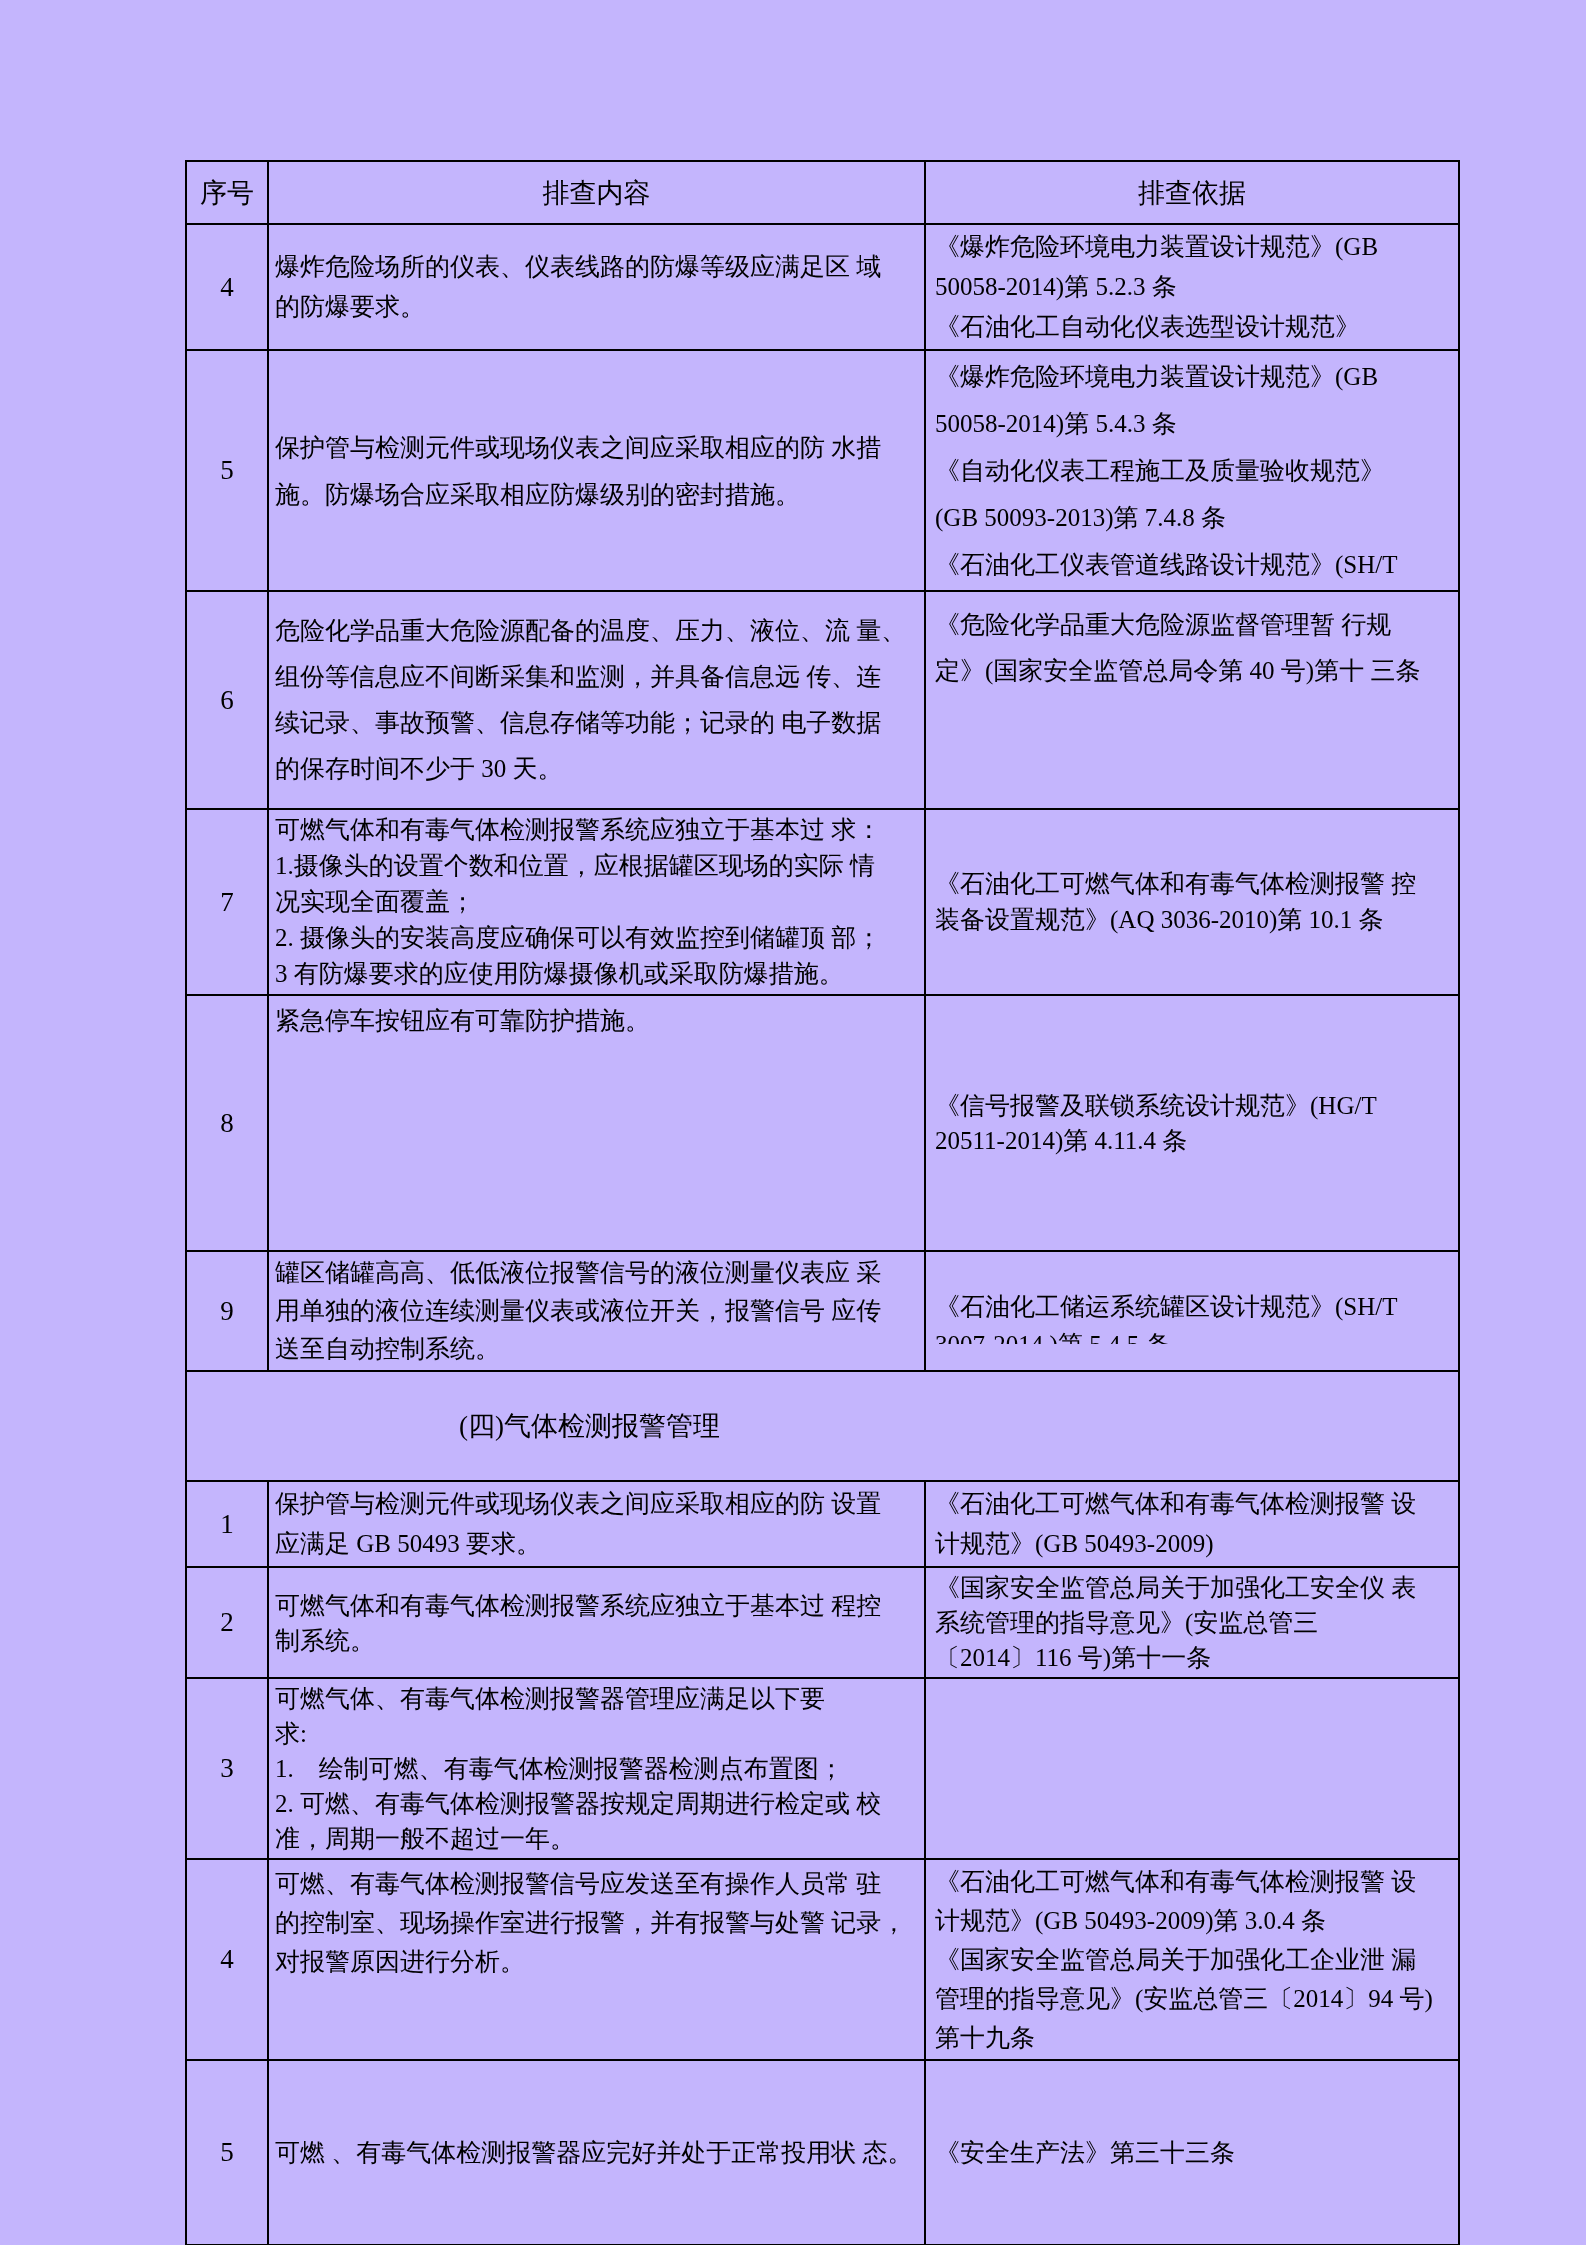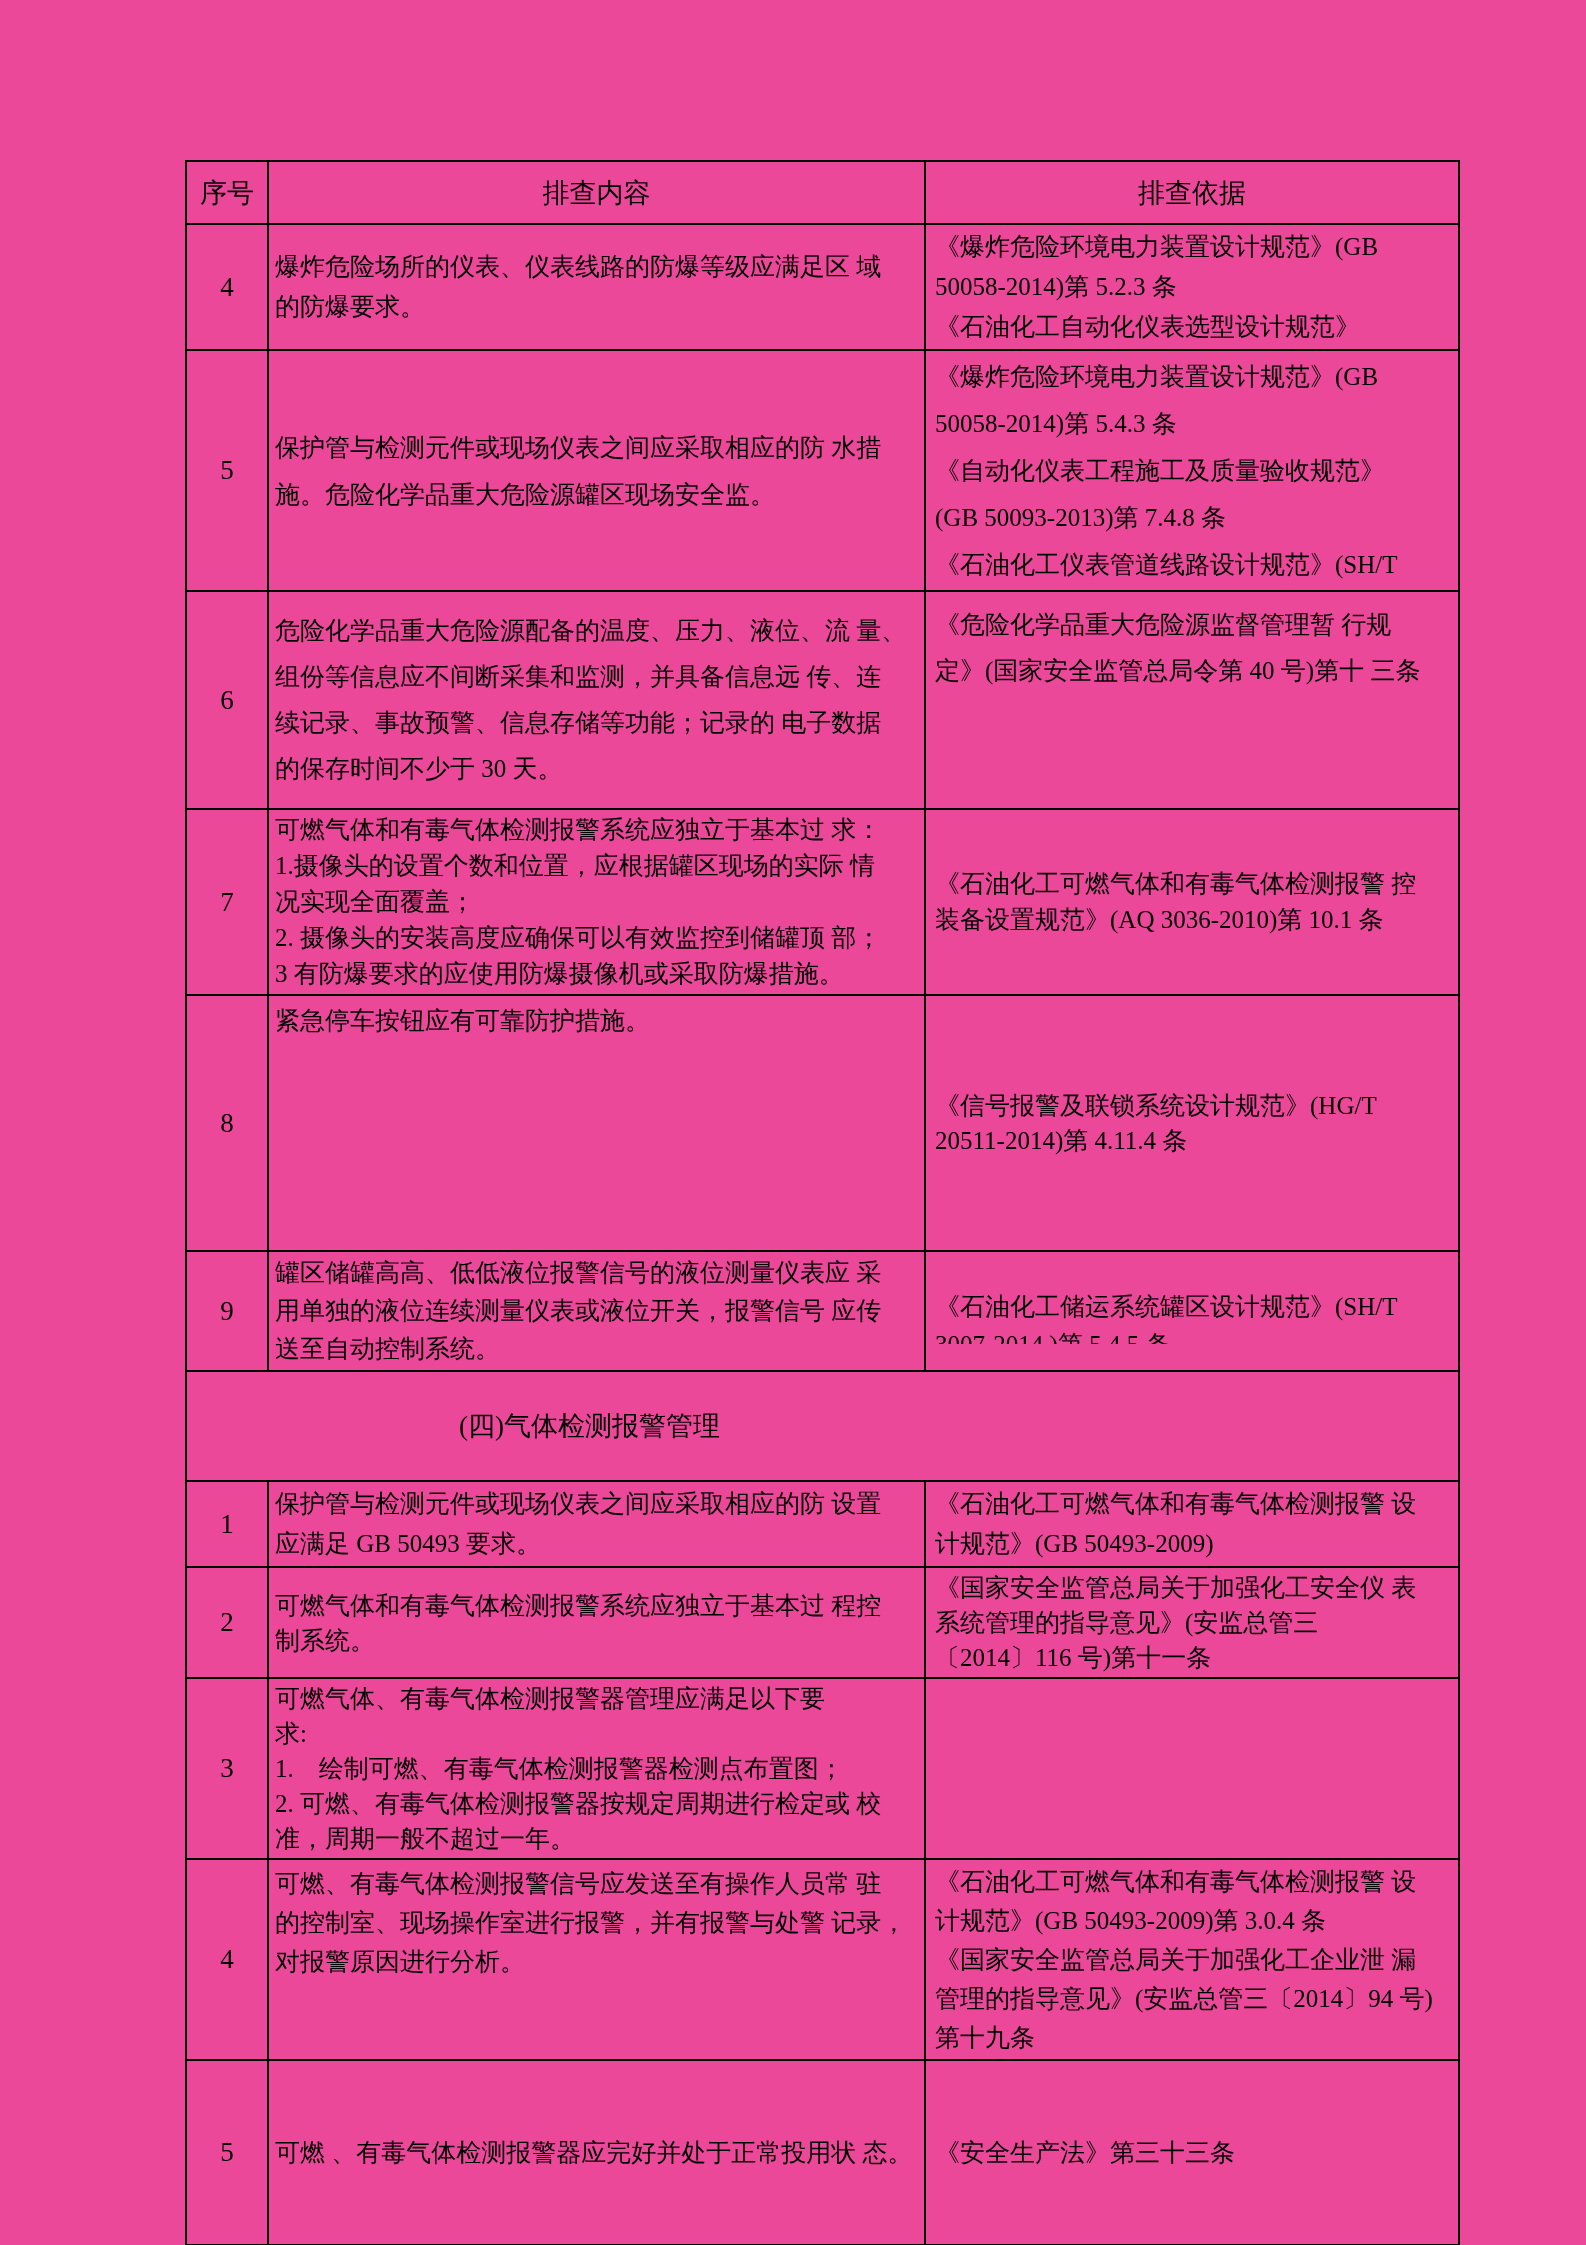--- a/index.html
+++ b/index.html
@@ -1,20 +1,20 @@
 <!DOCTYPE html>
 <html><head>
 <meta charset="utf-8">
 <style>
   * { margin:0; padding:0; box-sizing:border-box; }
   html,body { background:#ffffff; }
   .page {
     position:relative;
     width:1586px; height:2245px;
-    background:#ec4899;
+    background:#c4b5fd;
     color:#000;
     font-family:"Liberation Serif","DejaVu Serif",serif;
     overflow:hidden;
   }
   table.inspection-table {
     position:absolute; left:185px; top:160px;
     width:1273px;
     border-collapse:collapse;
     table-layout:fixed;
   }
@@ -107,21 +107,21 @@
               <div class="line">50058-2014)第 5.2.3 条</div>
               <div class="line">《石油化工自动化仪表选型设计规范》</div>
             </div>
           </td>
         </tr>
         <tr>
           <td class="no-cell">5</td>
           <td class="content-cell">
             <div class="cell">
               <div class="line">保护管与检测元件或现场仪表之间应采取相应的防 水措</div>
-              <div class="line">施。危险化学品重大危险源罐区现场安全监。</div>
+              <div class="line">施。防爆场合应采取相应防爆级别的密封措施。</div>
             </div>
           </td>
           <td class="basis-cell">
             <div class="cell">
               <div class="line">《爆炸危险环境电力装置设计规范》(GB</div>
               <div class="line">50058-2014)第 5.4.3 条</div>
               <div class="line">《自动化仪表工程施工及质量验收规范》</div>
               <div class="line">(GB 50093-2013)第 7.4.8 条</div>
               <div class="line">《石油化工仪表管道线路设计规范》(SH/T</div>
             </div>

